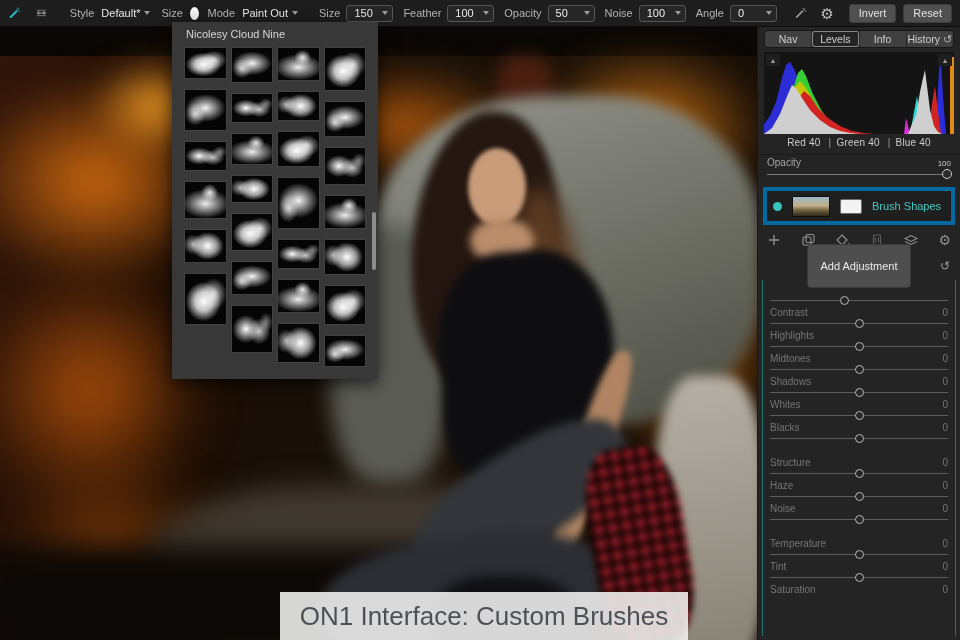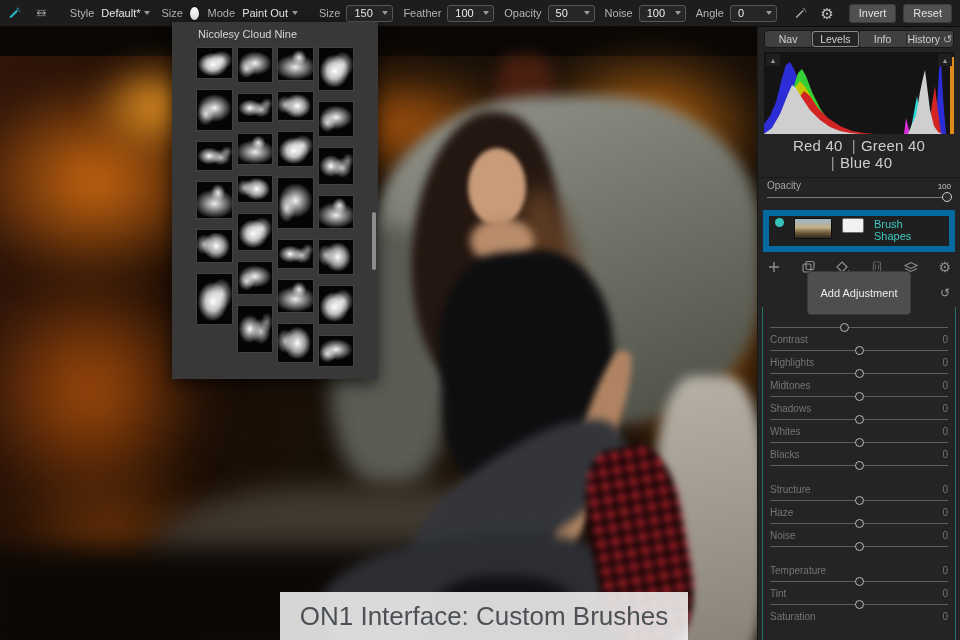--- a/index.html
+++ b/index.html
@@ -26,21 +26,21 @@
   .tb-spacer{width:10px;}
 
   
   .canvas{position:absolute;left:0;top:26px;width:757px;height:614px;background:#0a0705;overflow:hidden;}
   .photo{position:absolute;left:0;top:30px;right:0;bottom:0;
          background:linear-gradient(105deg,#30150a 0%,#1c0d05 28%,#181008 48%,#1d1209 68%,#100a05 100%);}
   .blob{position:absolute;pointer-events:none;}
 
   
   .brush-panel{position:absolute;left:172px;top:22px;width:206px;height:357px;background:#383838;
-               z-index:20;box-shadow:0 5px 16px rgba(0,0,0,.65);padding:4px 24px;box-sizing:border-box;}
+               z-index:20;box-shadow:0 5px 16px rgba(0,0,0,.65);padding:4px 12px;box-sizing:border-box;}
   .bp-title{font-size:11px;color:#d6d6d6;margin:2px 0 7px 2px;}
   .bp-grid{columns:4;column-gap:4px;height:322px;overflow:hidden;}
   .thumb{width:100%;margin-bottom:10px;background-color:#050505;border:1px solid #424242;
          box-sizing:border-box;break-inside:avoid;background-repeat:no-repeat;background-size:100% 100%;}
   .v0{background-image:radial-gradient(60% 55% at 45% 55%,#ffffff 0%,rgba(255,255,255,.75) 35%,rgba(255,255,255,0) 72%),radial-gradient(45% 45% at 70% 40%,rgba(235,235,235,.85),rgba(235,235,235,0) 70%);}
   .v1{background-image:radial-gradient(70% 50% at 50% 45%,#f4f4f4,rgba(244,244,244,0) 70%),radial-gradient(35% 40% at 25% 60%,rgba(255,255,255,.8),rgba(255,255,255,0) 72%);}
   .v2{background-image:radial-gradient(50% 45% at 35% 50%,#ffffff,rgba(255,255,255,0) 68%),radial-gradient(40% 40% at 68% 55%,rgba(220,220,220,.9),rgba(220,220,220,0) 70%),radial-gradient(25% 30% at 85% 35%,rgba(200,200,200,.6),rgba(200,200,200,0) 70%);}
   .v3{background-image:radial-gradient(80% 55% at 50% 60%,#ededed,rgba(237,237,237,0) 74%),radial-gradient(30% 35% at 60% 30%,rgba(255,255,255,.9),rgba(255,255,255,0) 70%);}
   .v4{background-image:radial-gradient(55% 60% at 55% 50%,#ffffff,rgba(255,255,255,.6) 40%,rgba(255,255,255,0) 72%),radial-gradient(35% 45% at 20% 45%,rgba(230,230,230,.75),rgba(230,230,230,0) 70%);}
   .bp-scroll{position:absolute;right:2px;top:190px;width:4px;height:58px;background:#8d8d8d;border-radius:2px;}
@@ -51,34 +51,34 @@
   .seg-bar{display:flex;margin:4px 6px 4px;border-radius:4px;overflow:hidden;border:1px solid #171717;height:16px;}
   .seg{flex:1;display:flex;align-items:center;justify-content:center;gap:3px;background:#404040;
        color:#cfcfcf;font-size:10.5px;border-right:1px solid #2b2b2b;}
   .seg:last-child{border-right:none;}
   .seg.sel{background:#242424;box-shadow:inset 0 0 0 1px #8a8a8a;border-radius:3px;}
   .seg .undo{font-size:11px;color:#b5b5b5;line-height:10px;}
   .hist{position:relative;margin:0 6px;height:82px;background:#141414;}
   .hist svg{display:block;}
   .hist-tri{position:absolute;top:2px;width:14px;height:12px;background:#1f1f1f;color:#9c9c9c;
             font-size:7px;display:flex;align-items:center;justify-content:center;}
-  .rgb{margin-top:3px;text-align:center;font-size:15px;color:#cdcdcd;letter-spacing:.2px;}
+  .rgb{margin-top:3px;text-align:center;font-size:10px;color:#cdcdcd;letter-spacing:.2px;}
   .rgb .sp{margin:0 5px;color:#9a9a9a;}
   .rp-divider{border:none;border-top:1px solid #191919;margin:6px 0 0;}
   .layers-title{margin:7px 9px 3px;font-size:12.5px;color:#e3e3e3;}
   .op-row{margin:2px 9px 0;}
   .op-top{display:flex;justify-content:space-between;align-items:flex-end;}
   .op-label{font-size:10px;color:#a5a5a5;}
   .op-val{font-size:8px;color:#c9c9c9;}
   .op-track{position:relative;height:14px;}
   .op-track .line{position:absolute;left:0;right:0;top:6px;height:1px;background:#7a7a7a;}
   .op-knob{position:absolute;top:1px;width:10px;height:10px;border-radius:50%;
            background:#2b2b2b;border:1.5px solid #cfcfcf;box-sizing:border-box;}
-  .layer-row{margin:5px 5px 0;height:26px;background:#1f1f1f;border:6px solid #0369a1;
-             display:flex;gap:10px;padding:2px 6px;}
+  .layer-row{margin:5px 5px 0;height:26px;background:#1f1f1f;border:4px solid #0369a1;
+             display:flex;align-items:center;gap:10px;padding:2px 6px;}
   .vis-dot{width:9px;height:9px;border-radius:50%;background:#35c3bc;flex:none;}
   .layer-thumb{width:36px;height:19px;flex:none;border:1px solid #0e0e0e;
                background:linear-gradient(180deg,#9db7c8 0%,#c2b089 45%,#6e5b3a 72%,#2e2a1d 100%);}
   .mask-chip{width:20px;height:13px;flex:none;background:#f2f2f2;border-radius:2px;border:1px solid #6f6f6f;}
   .layer-name{font-size:11px;color:#3ec9c2;}
   .licons{margin:5px 9px 0;display:flex;justify-content:space-between;align-items:center;height:20px;}
   .licons svg{display:block;}
   .licon-gear{font-size:14px;color:#8f8f8f;line-height:14px;}
   .addrow{position:relative;margin:6px 6px 0;height:20px;display:flex;align-items:center;justify-content:center;}
   .add-btn{background:#4e4e4e;border:1px solid #3a3a3a;border-radius:4px;color:#ebebeb;

